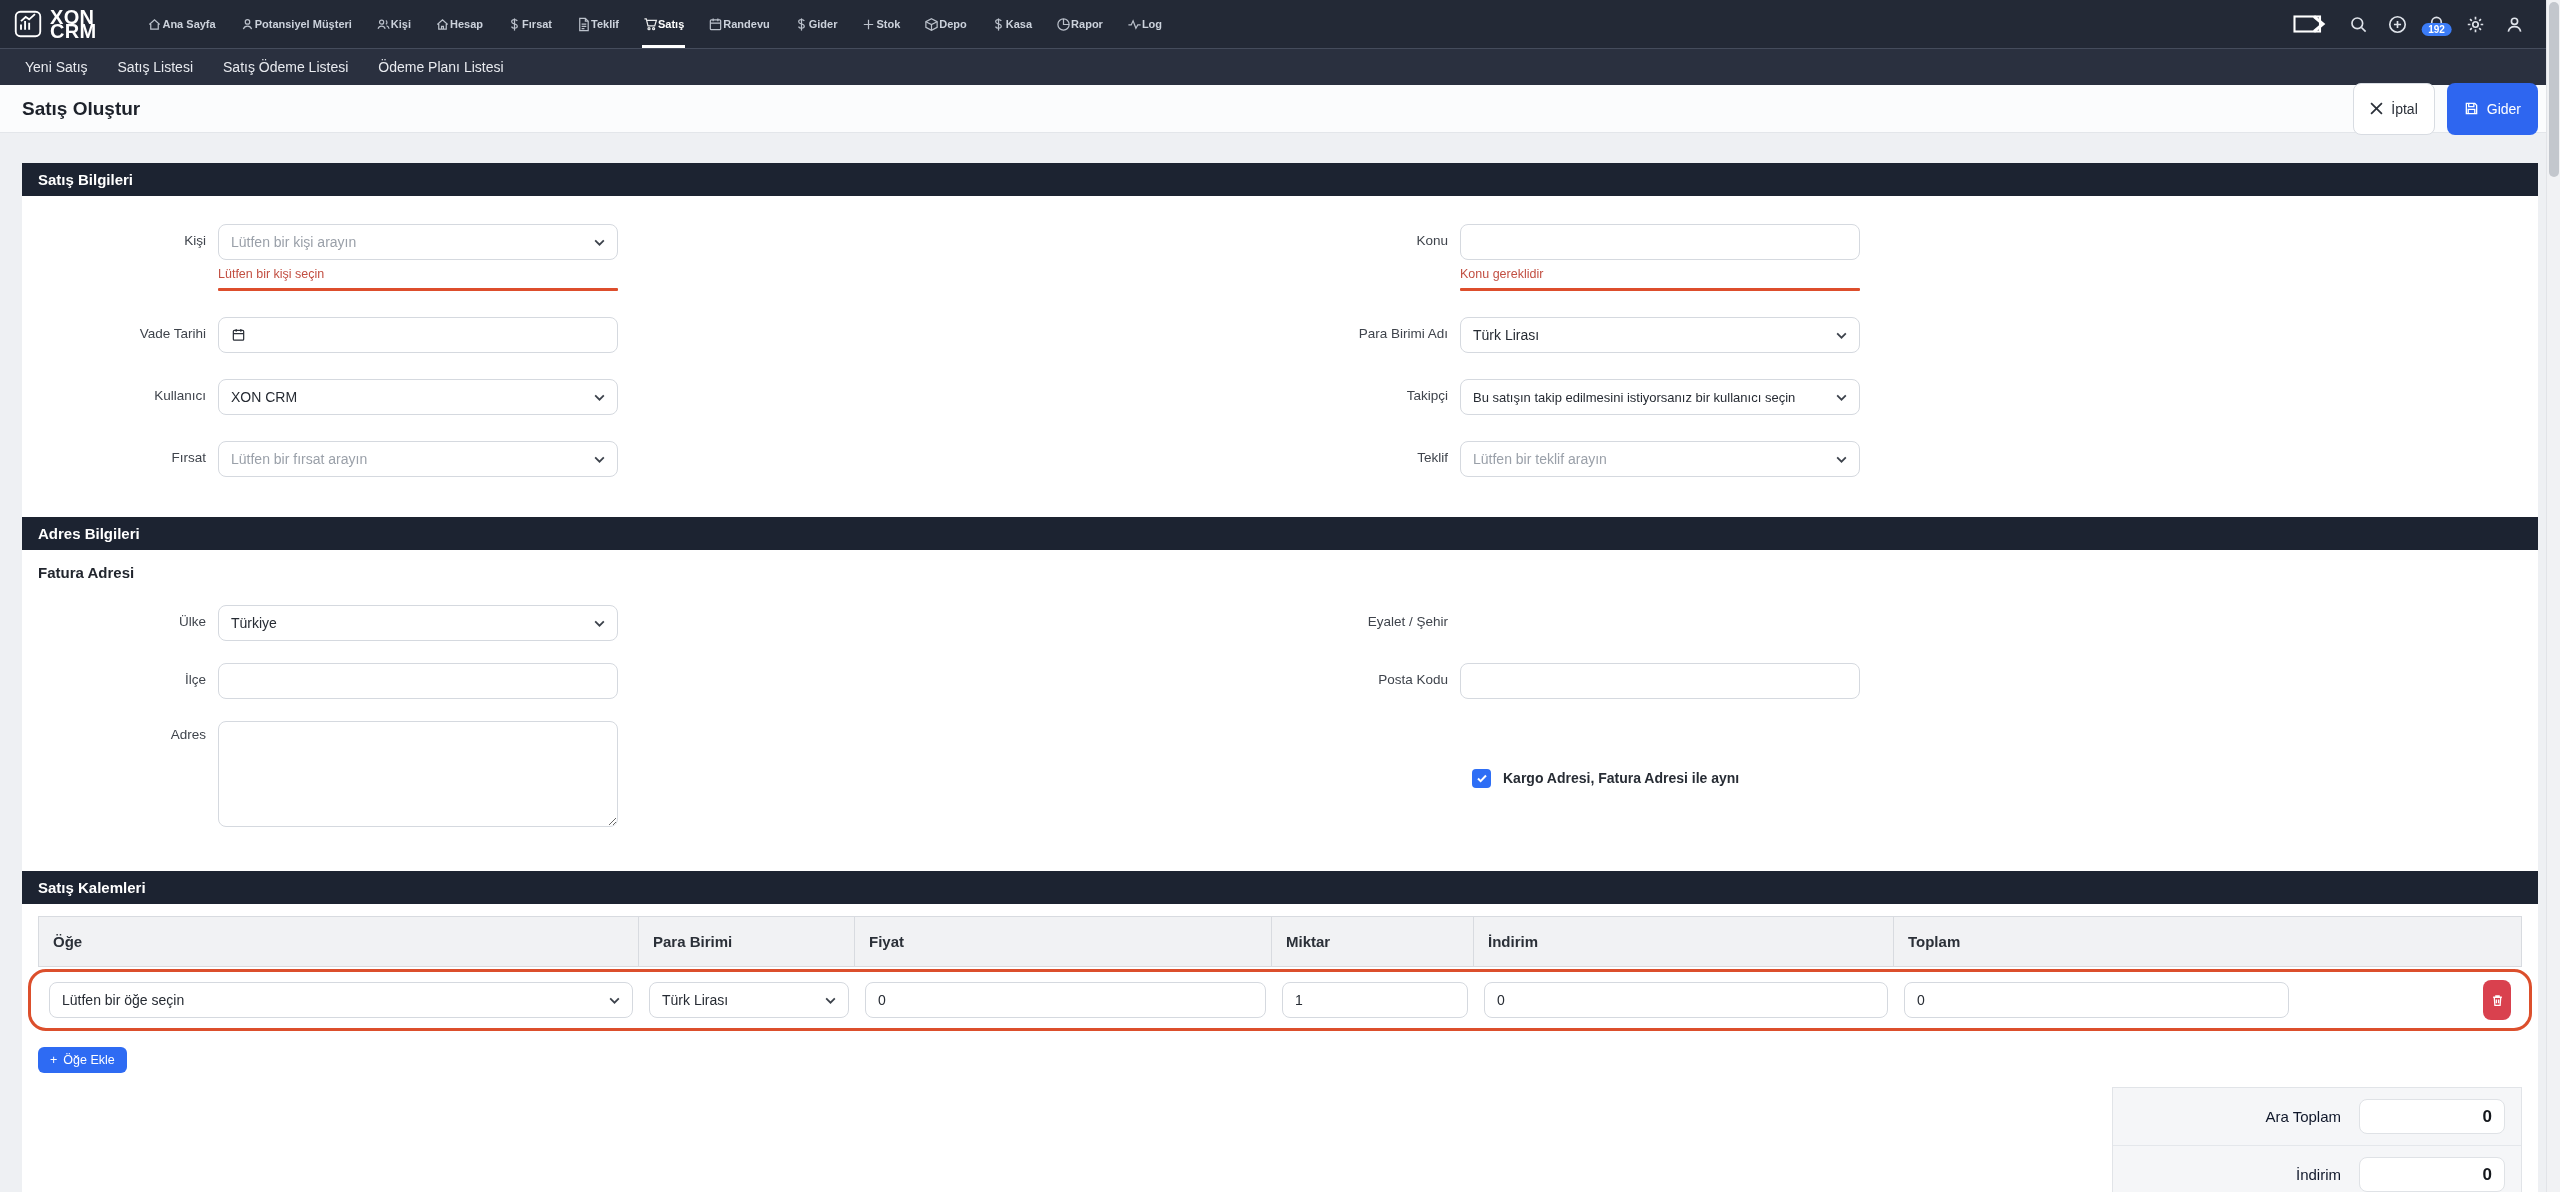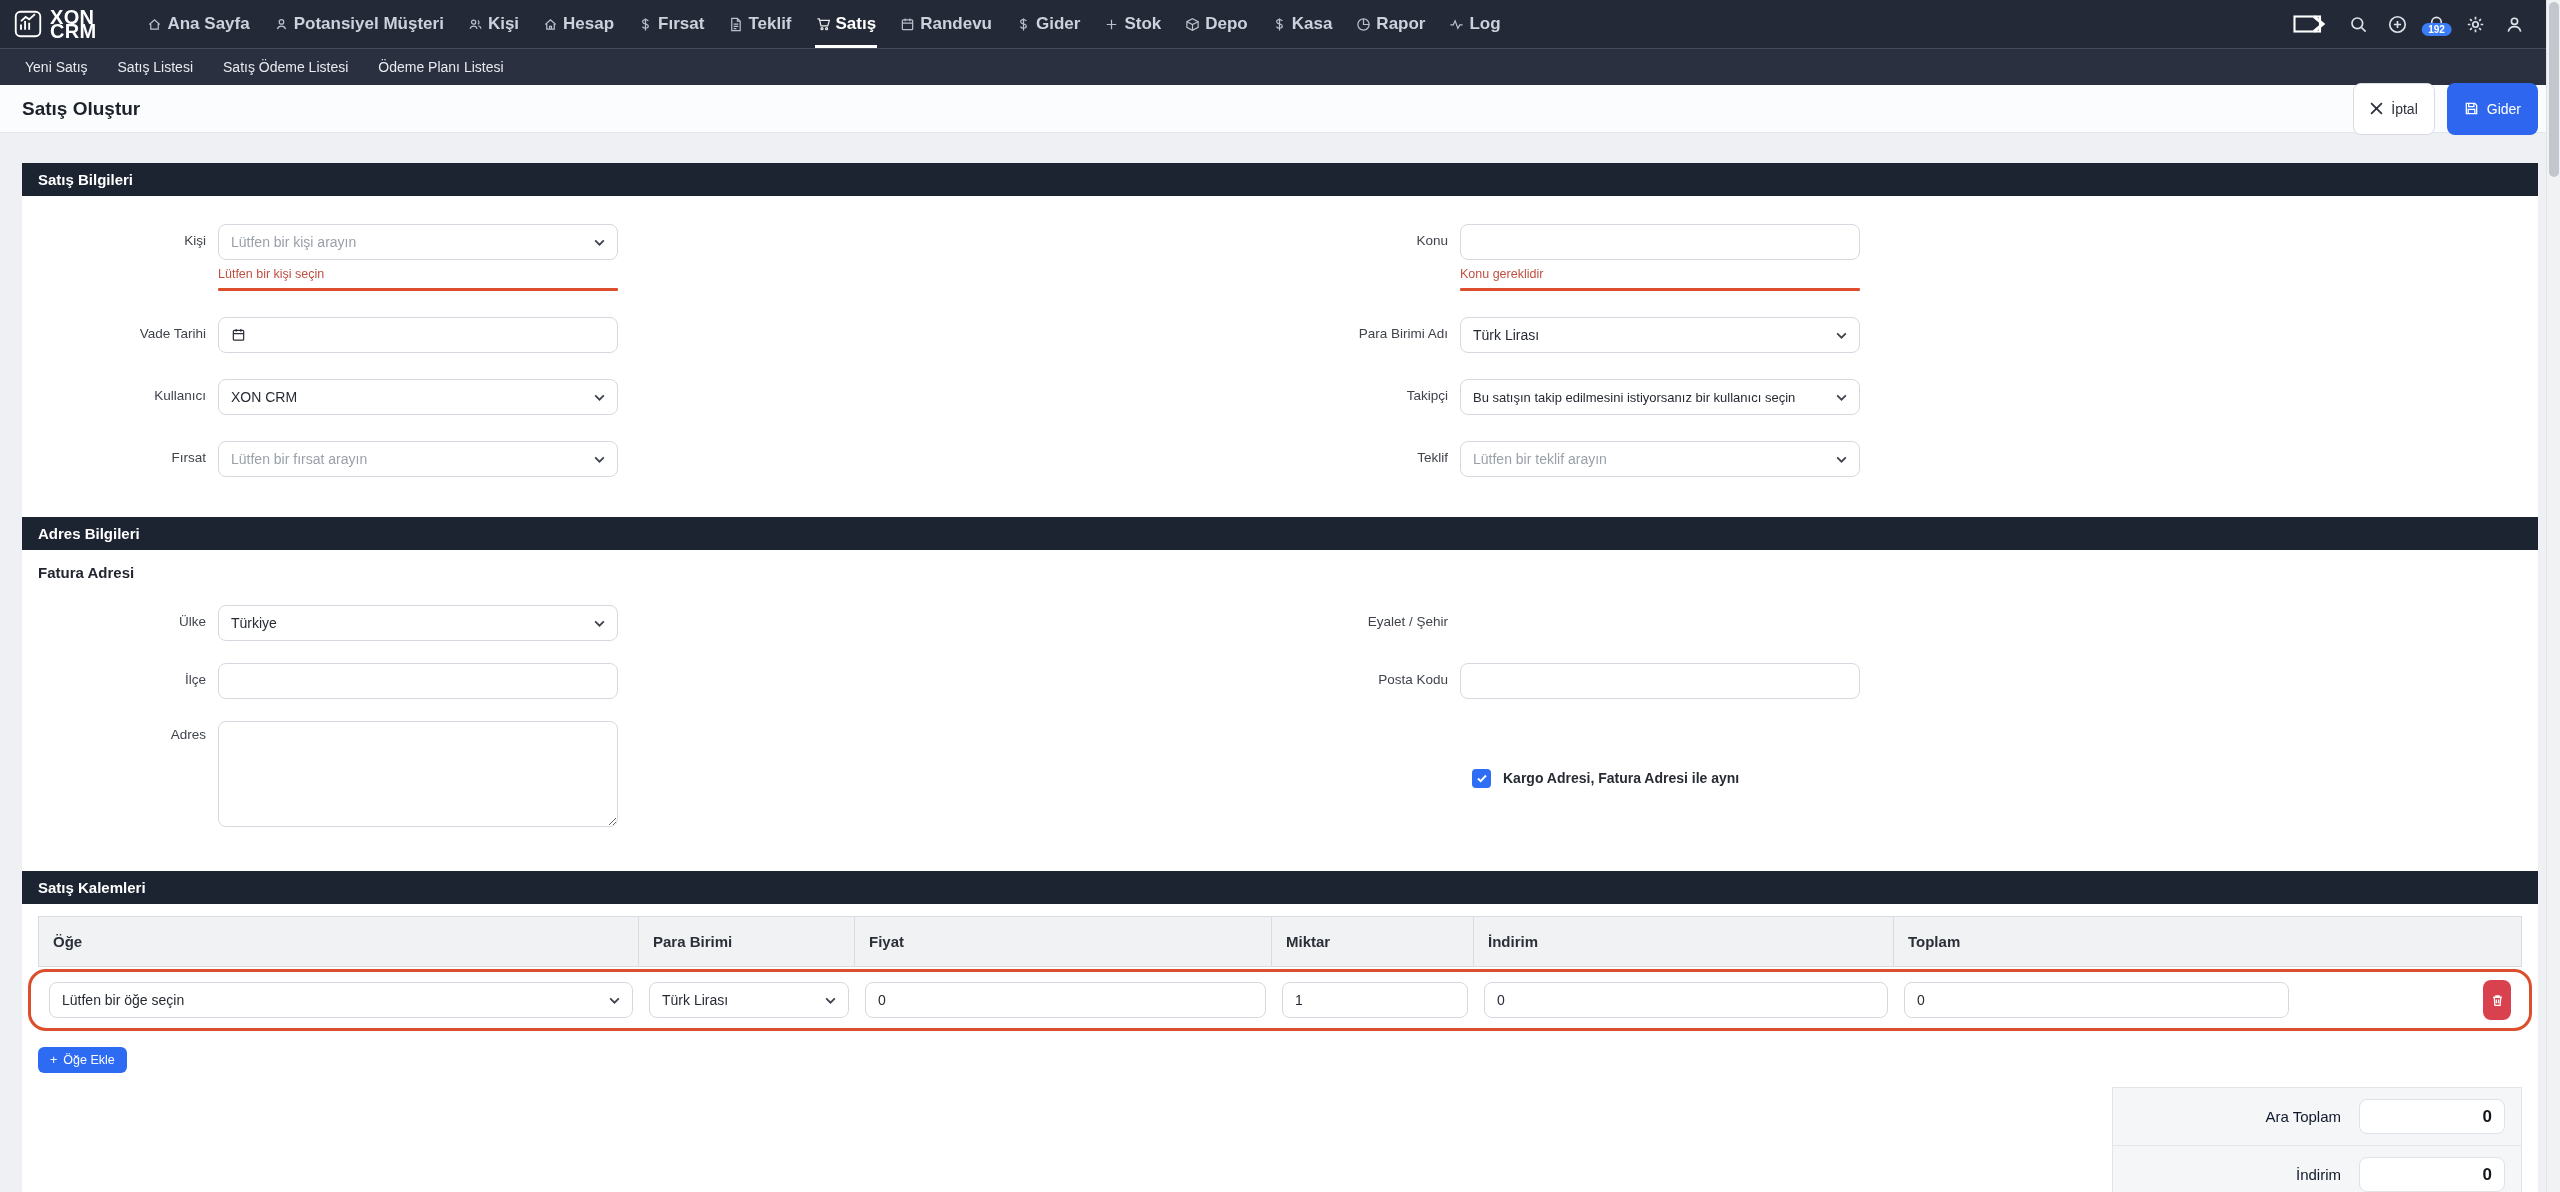--- a/index.html
+++ b/index.html
@@ -5,21 +5,21 @@
   * { margin:0; padding:0; box-sizing:border-box; }
   body { font-family:"Liberation Sans", sans-serif; }
   .screen { position:relative; width:2560px; height:1192px; background:#eef0f3; overflow:hidden; }
 
   
   .topnav { position:relative; height:48px; background:#232936; display:flex; align-items:center; padding:0 20px 0 14px; }
   .logo { display:flex; align-items:center; gap:8px; color:#fff; margin-right:42px; }
   .logo svg { display:block; }
   .logo-text { font-size:20px; font-weight:bold; line-height:14px; letter-spacing:.3px; }
   .nav-items { display:flex; align-items:center; gap:6px; height:100%; }
-  .nav-item { position:relative; display:flex; align-items:center; gap:5px; color:#ccd2dc; font-size:17px; font-weight:600; text-decoration:none; padding:0 9px; height:100%; cursor:pointer; }
+  .nav-item { position:relative; display:flex; align-items:center; color:#ccd2dc; font-size:11px; font-weight:600; text-decoration:none; padding:0 9px; height:100%; cursor:pointer; }
   .nav-item svg { flex:0 0 auto; opacity:.9; }
   .nav-item.active { color:#ffffff; }
   .nav-item.active::after { content:""; position:absolute; left:8px; right:8px; bottom:0; height:3px; background:#ffffff; }
   .topnav-right { margin-left:auto; display:flex; align-items:center; gap:20px; color:#dfe3ea; padding-right:16px; }
   .icon-btn { position:relative; display:flex; align-items:center; justify-content:center; cursor:pointer; color:#dfe3ea; }
   .nav-badge { position:absolute; top:8px; left:50%; transform:translateX(-50%); background:#3b7cf7; color:#fff; font-size:10px; font-weight:bold; padding:1px 7px; border-radius:9px; }
 
   
   .subnav { height:37px; background:#2a303f; border-top:1px solid #454c5c; display:flex; align-items:center; padding:0 10px; }
   .subnav-item { color:#e8eaef; font-size:14px; padding:0 15px; text-decoration:none; cursor:pointer; }

